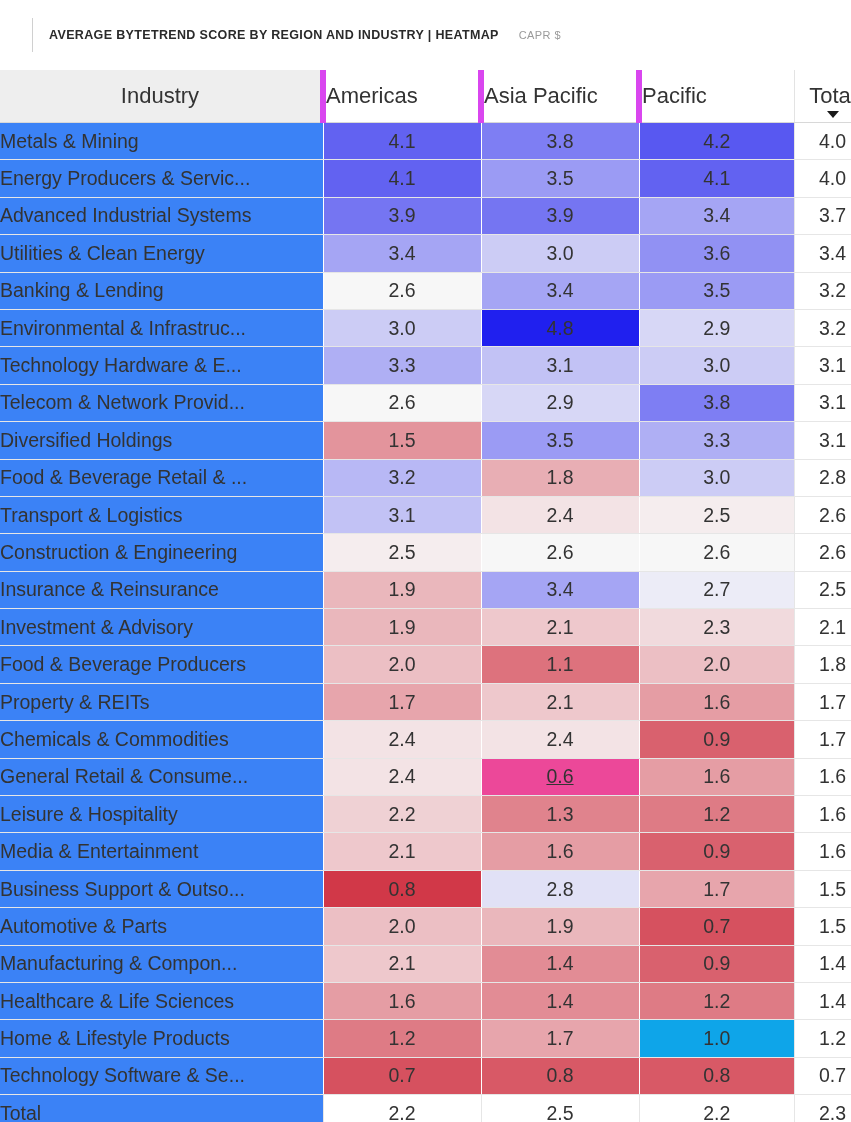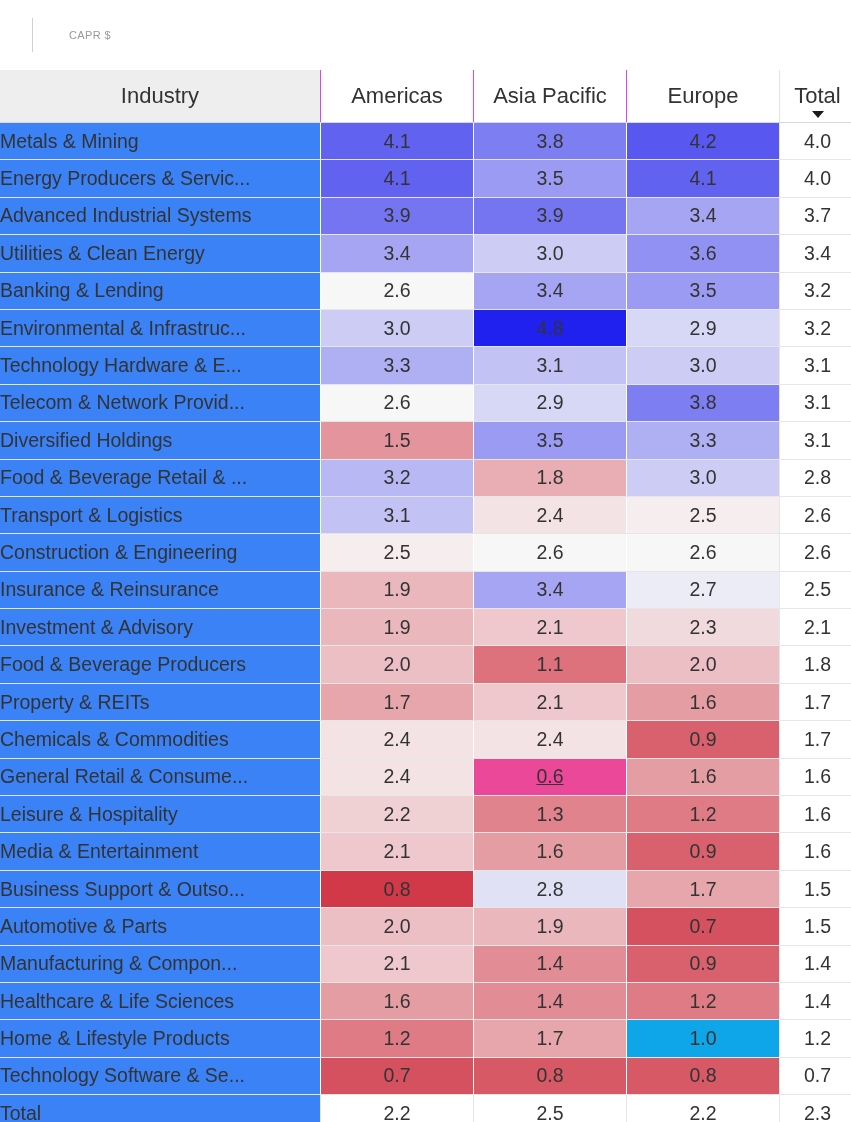--- a/index.html
+++ b/index.html
@@ -99,23 +99,23 @@
     color: #333333;
     border-bottom: 1px solid #d8d8d8;
     background: #ffffff;
   }
   .hdr-industry {
     text-align: center;
     width: 320px;
     background: #eeeeee !important;
   }
   .hdr-region {
-    text-align: center;
+    text-align: left;
     width: 152px;
-    border-left: 1px solid #d946ef;
+    border-left: 6px solid #d946ef;
   }
   .hdr-total {
     text-align: center;
     width: 75px;
     border-left: 1px solid #e3e3e3;
     position: relative;
   }
   .sort-caret {
     position: absolute;
     left: 50%;
@@ -157,30 +157,31 @@
   .row.total-row .cell-val {
     background: #ffffff !important;
     border-left: 1px solid #e6e6e6;
   }
 </style>
 </head>
 <body>
 
 <div class="topbar">
   <div class="title-sep"></div>
+  <div class="chart-title">AVERAGE BYTETREND SCORE BY REGION AND INDUSTRY | HEATMAP</div>
   <div class="title-note">CAPR $</div>
 </div>
 
 <table class="matrix">
   <thead>
     <tr class="hdr-row">
       <th class="hdr-industry">Industry</th>
       <th class="hdr-region">Americas</th>
       <th class="hdr-region">Asia Pacific</th>
-      <th class="hdr-region">Europe</th>
+      <th class="hdr-region">Pacific</th>
       <th class="hdr-total">
         <span>Total</span>
         <span class="sort-caret"></span>
       </th>
     </tr>
   </thead>
   <tbody id="matrix-body">
       <tr class="row">
         <td class="cell-industry">Metals &amp; Mining</td>
         <td class="cell-val" style="background: rgb(98, 98, 241);">4.1</td>

